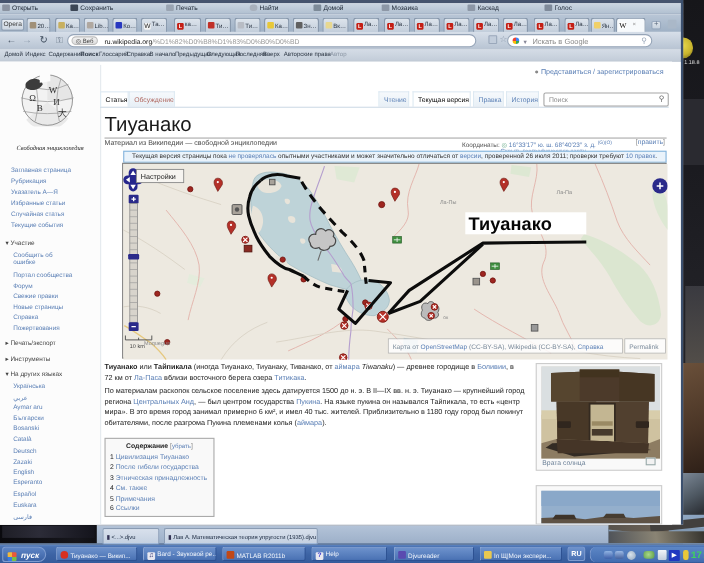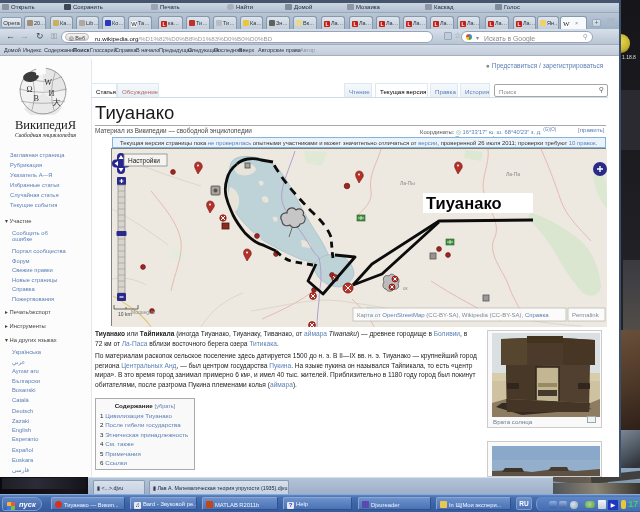--- a/index.html
+++ b/index.html
@@ -176,21 +176,20 @@
         <path d="M12 10 C20 4 30 7 32 14 C28 22 16 24 10 19 C8 15 9 12 12 10 Z" fill="#3c3c3c"></path>
         <g fill="#2e2e2e" font-family="Liberation Serif,serif" font-size="12">
           <text x="40" y="26">W</text>
             <text x="14" y="36">Ω</text>
             <text x="46" y="42">И</text>
           <text x="24" y="50">В</text>
             <text x="52" y="56">大</text>
         </g>
         <path d="M28 0 L42 0 L42 10 L28 12 Z" fill="#fcfcfc"></path>
       </svg>
-      <div style="position:absolute;left:0;top:62px;width:91px;text-align:center;font-family:'Liberation Serif',serif;font-size:12.5px;color:#1a1a1a">ВикипедиЯ</div>
       <div style="position:absolute;left:0;top:75.5px;width:91px;text-align:center;font-family:'Liberation Serif',serif;font-style:italic;font-size:5.8px;color:#222">Свободная энциклопедия</div>
       <span class="sb" style="left:10px;top:96px">Заглавная страница</span>
       <span class="sb" style="left:10px;top:106px">Рубрикация</span>
       <span class="sb" style="left:10px;top:116px">Указатель А—Я</span>
       <span class="sb" style="left:10px;top:126px">Избранные статьи</span>
       <span class="sb" style="left:10px;top:136px">Случайная статья</span>
       <span class="sb" style="left:10px;top:146px">Текущие события</span>
       <span class="sbh" style="left:5px;top:162px">▾ Участие</span>
       <span class="sb" style="left:12px;top:174px">Сообщить об<br>ошибке</span>
       <span class="sb" style="left:12px;top:192px">Портал сообщества</span>

